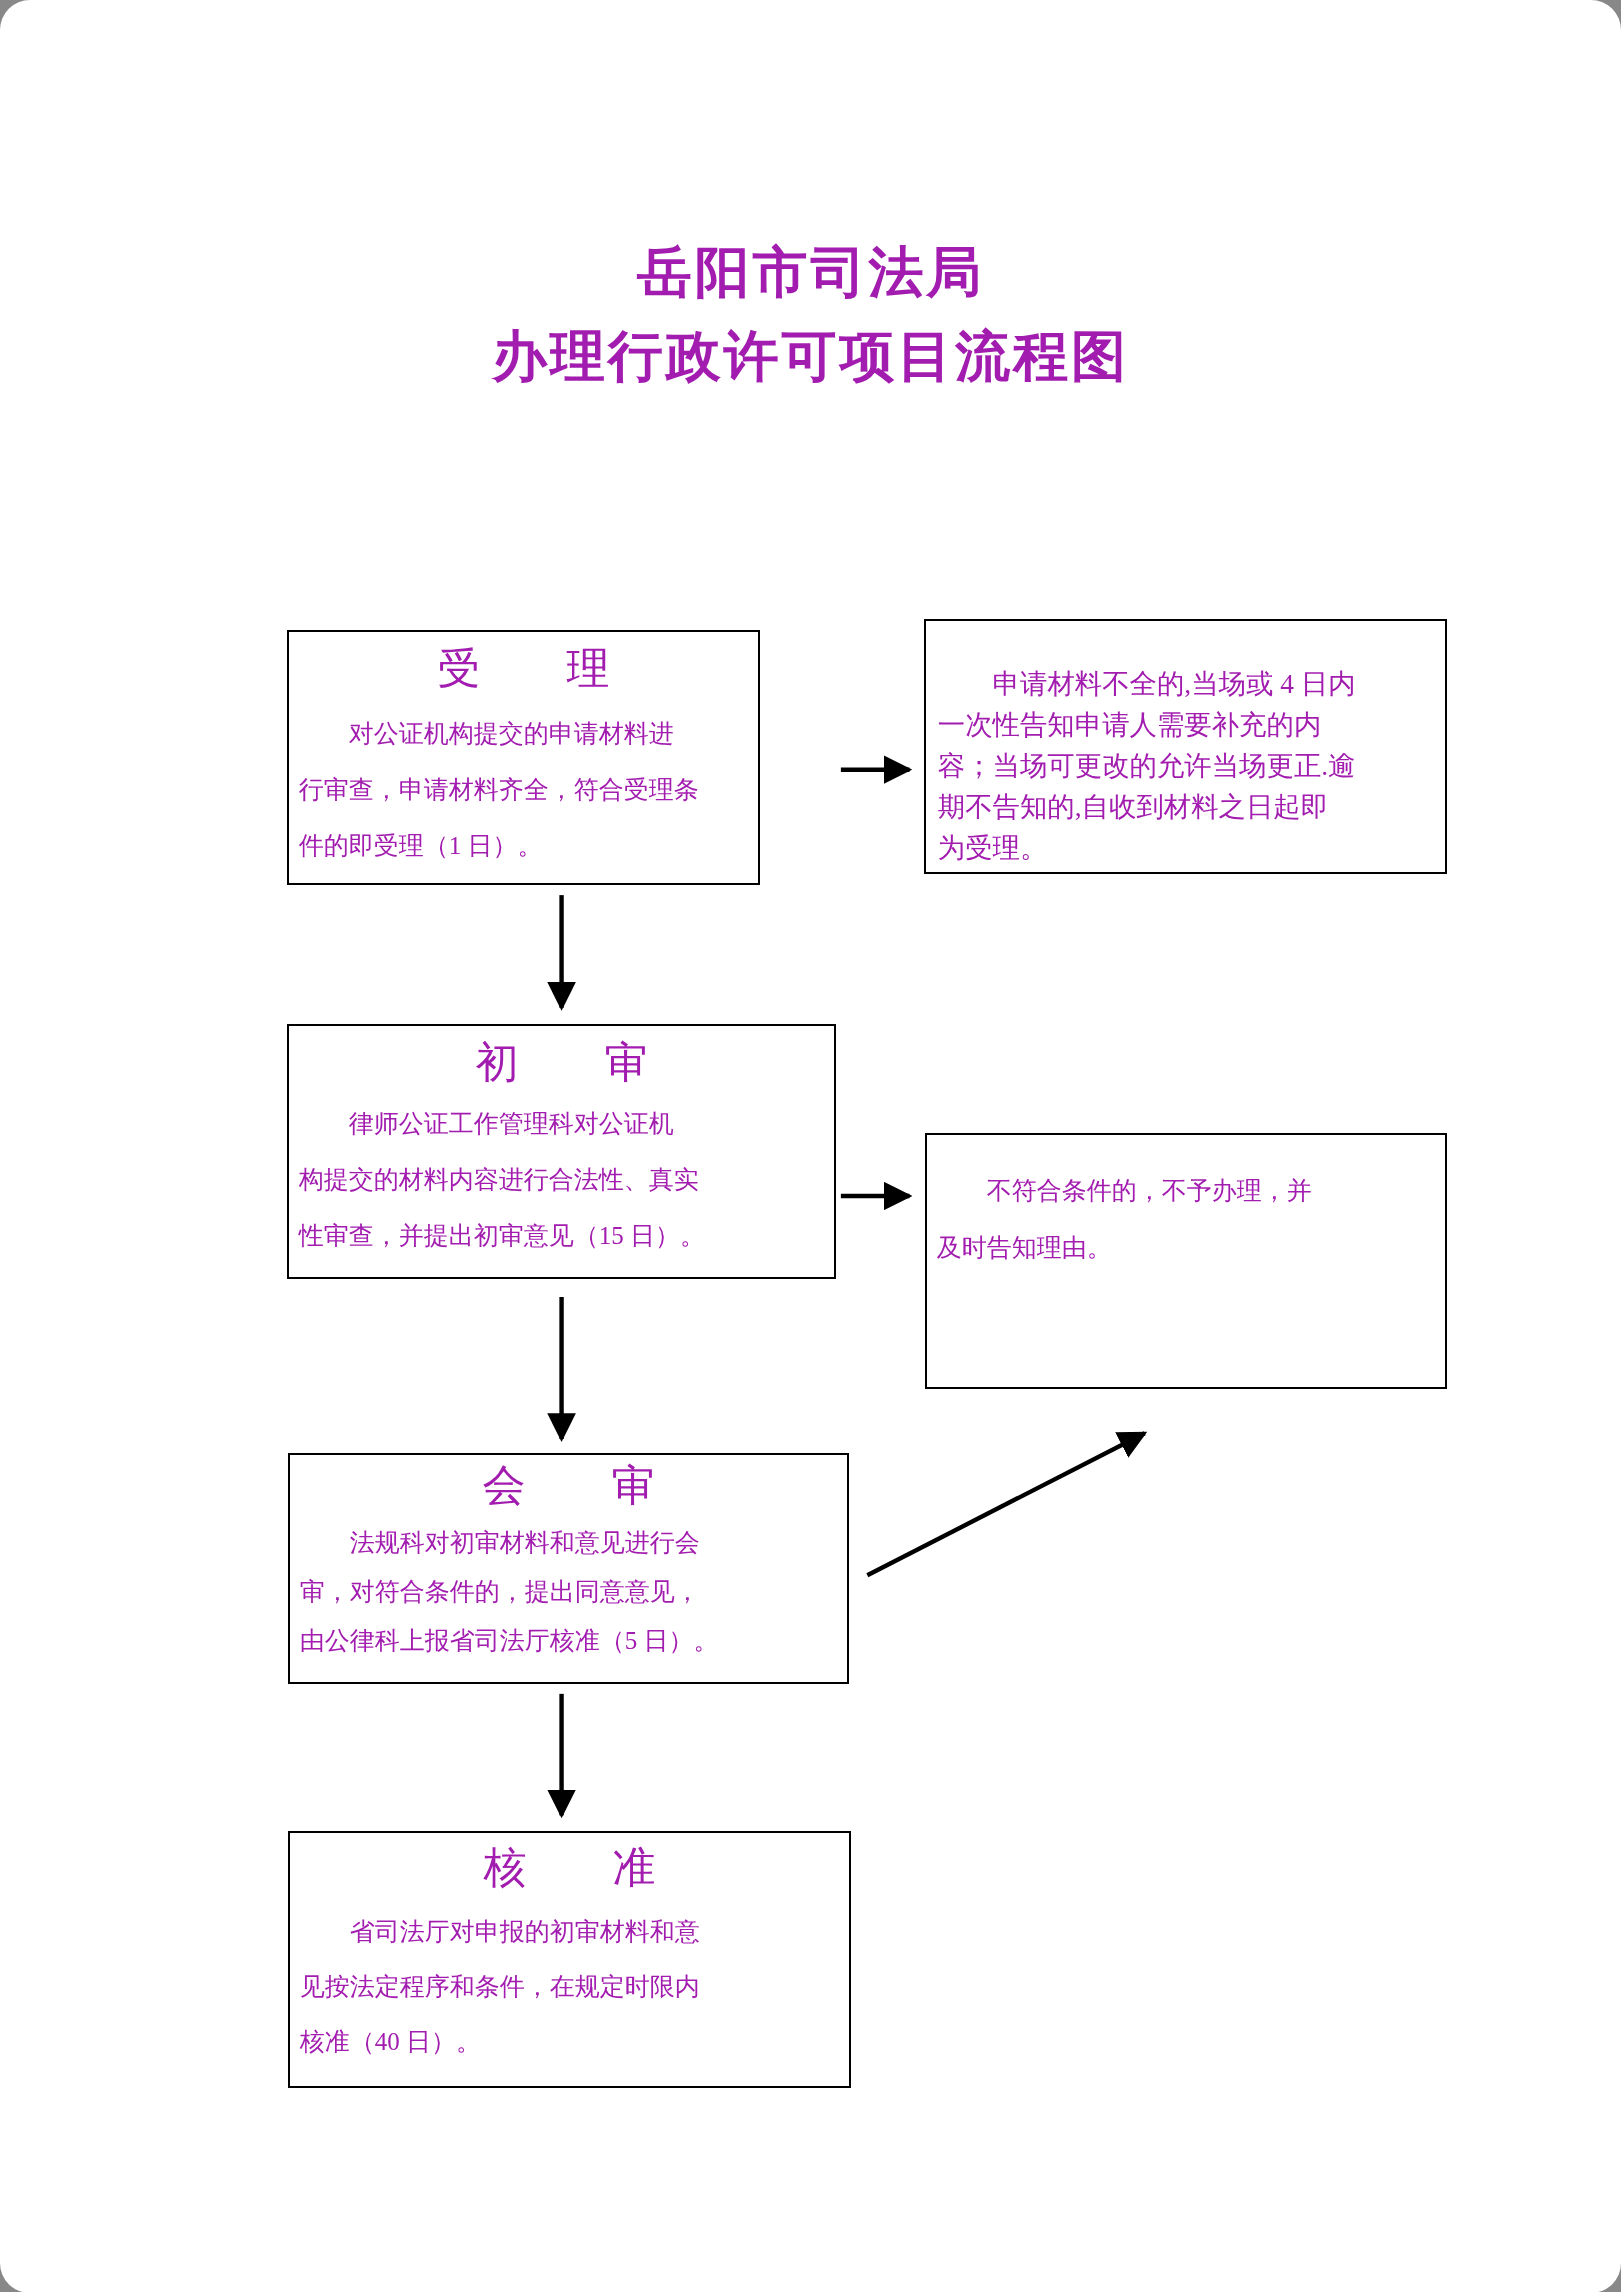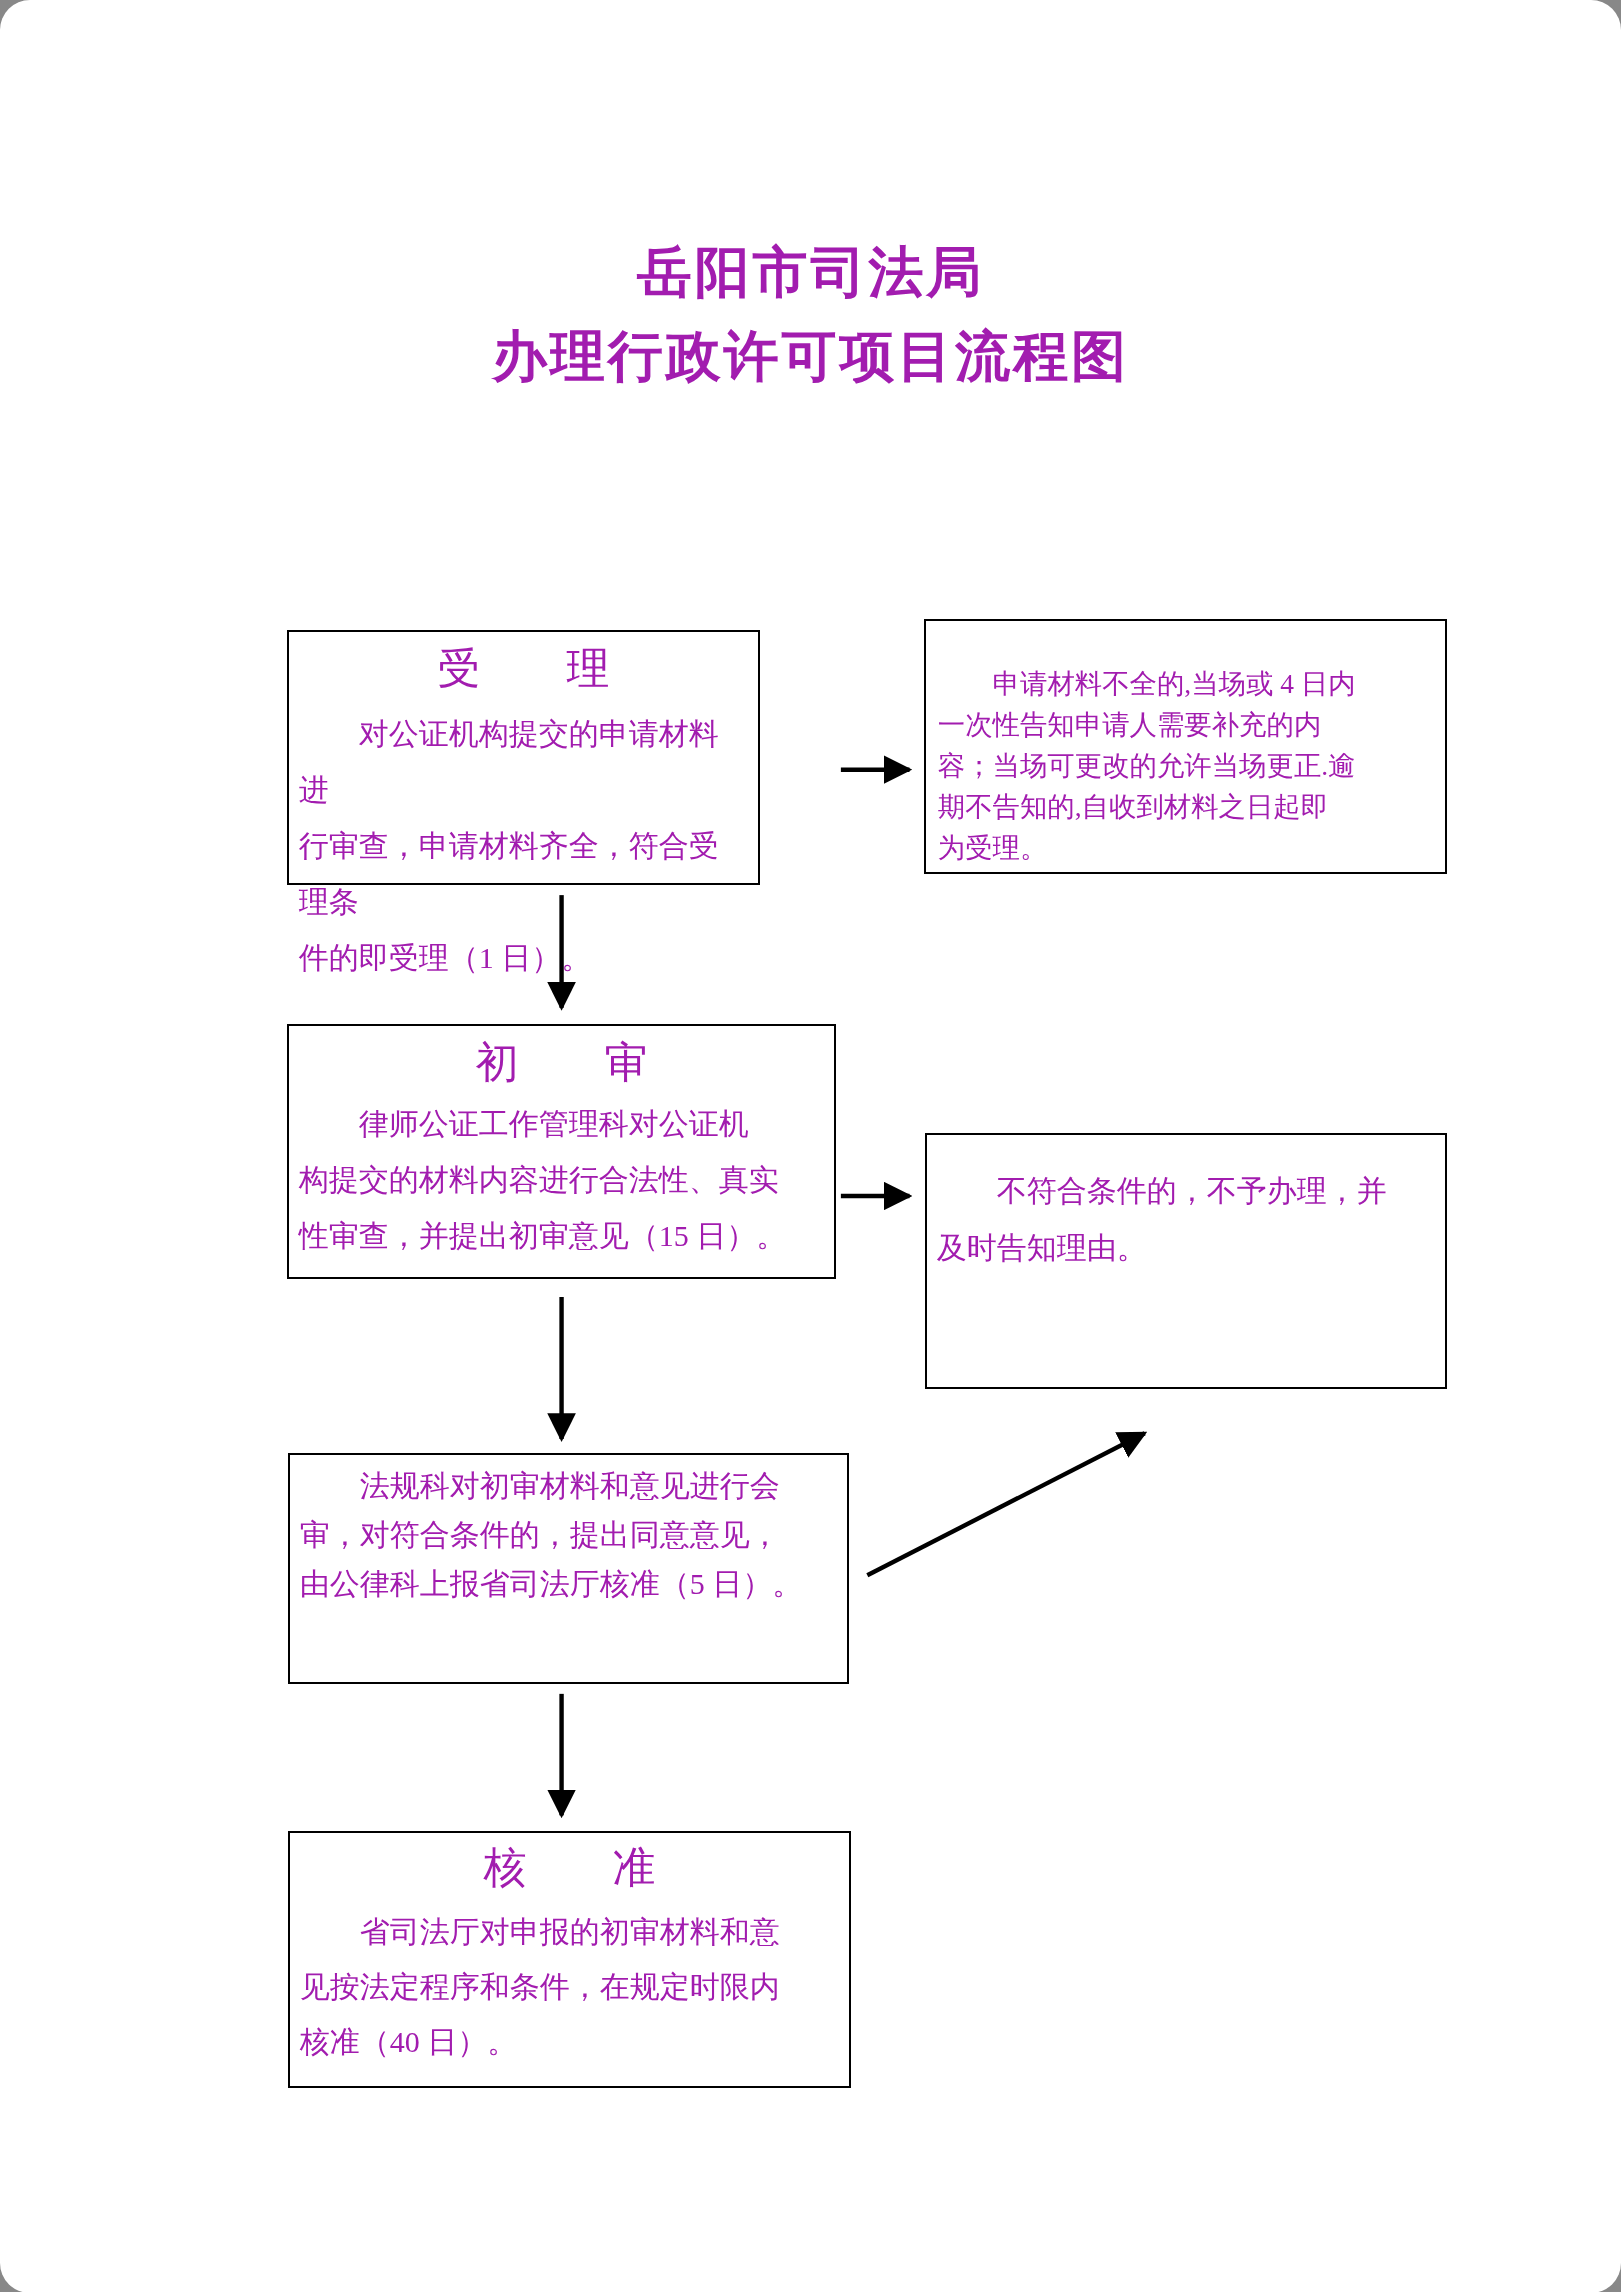--- a/index.html
+++ b/index.html
@@ -50,21 +50,21 @@
     border: 2.9px solid #000000;
     background: #ffffff;
   }
   .box-title {
     text-align: center;
     font-size: 43px;
     line-height: 49px;
     font-family: "Liberation Serif", serif;
   }
   .box-body {
-    font-size: 30px;
+    font-size: 25px;
     text-indent: 2em;
     white-space: pre-line;
     padding: 0 9.8px;
     font-family: "Liberation Serif", serif;
   }
   
   .box-accept        { left: 287px; top: 620px;  width: 473px; height: 255px; padding-top: 11.8px; margin-top: 10px; }
   .box-accept        .box-title { margin-bottom: 13.7px; }
   .box-accept        .box-body  { line-height: 56px; }
 
@@ -143,20 +143,21 @@
 构提交的材料内容进行合法性、真实
 性审查，并提出初审意见（15 日）。</div>
   </div>
 
   <div class="flow-box box-reject">
     <div class="box-body">不符合条件的，不予办理，并
 及时告知理由。</div>
   </div>
 
   <div class="flow-box box-joint">
+    <div class="box-title">会　　审</div>
     <div class="box-body">法规科对初审材料和意见进行会
 审，对符合条件的，提出同意意见，
 由公律科上报省司法厅核准（5 日）。</div>
   </div>
 
   <div class="flow-box box-approval">
     <div class="box-title">核　　准</div>
     <div class="box-body">省司法厅对申报的初审材料和意
 见按法定程序和条件，在规定时限内
 核准（40 日）。</div>

